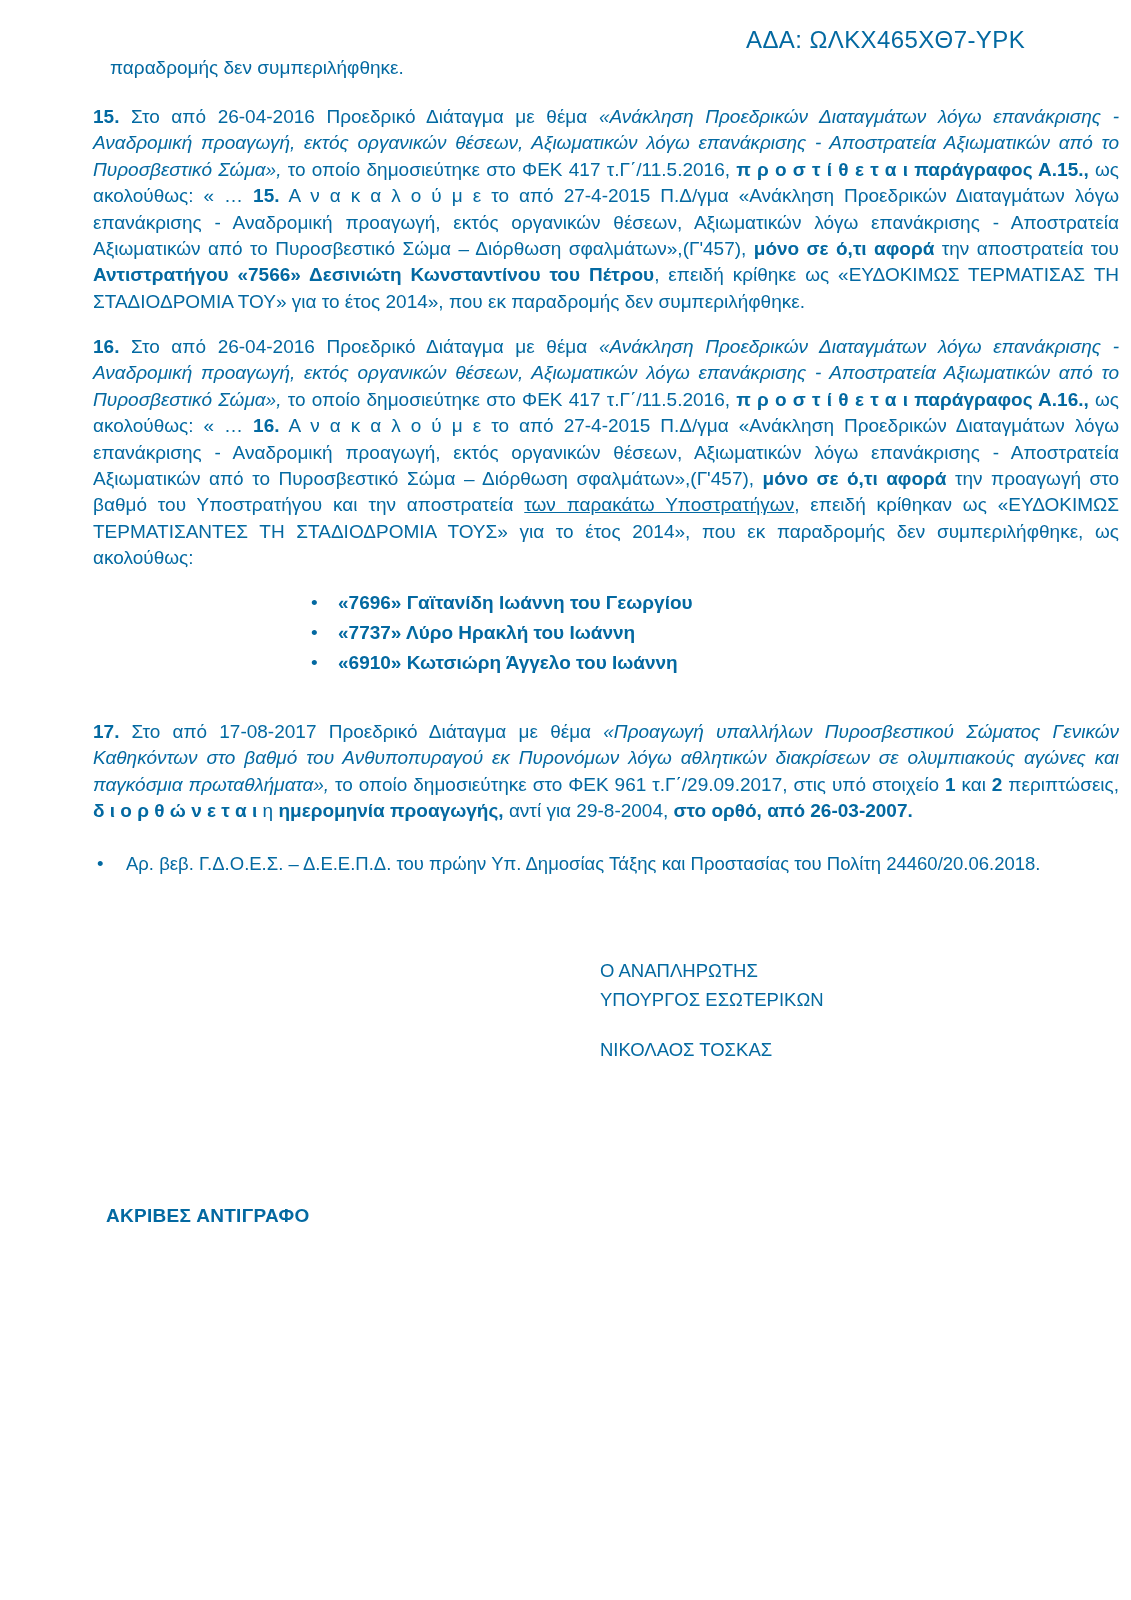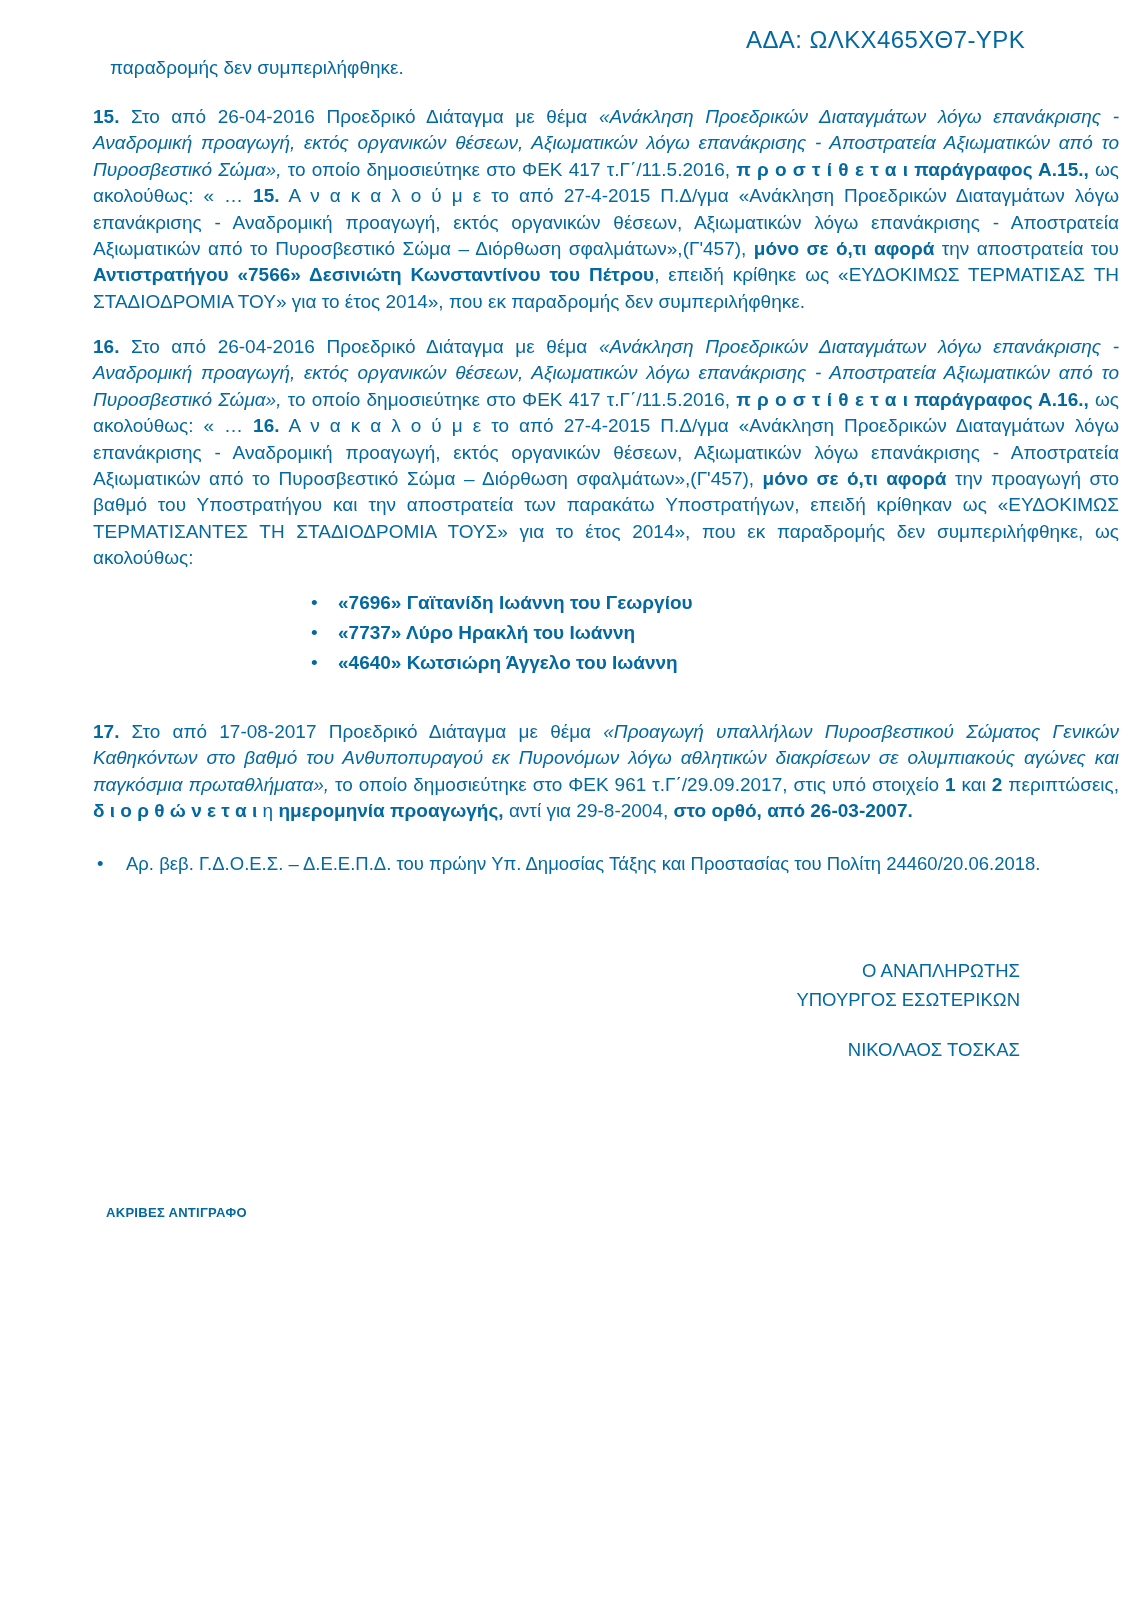--- a/index.html
+++ b/index.html
@@ -24,59 +24,59 @@
     position:absolute;left:93px;width:1026px;margin:0;
     font-size:19px;line-height:26.4px;
     text-align:justify;text-justify:inter-word;
     white-space:pre-wrap;
   }
   .p15{top:104px}
   .p16{top:334px}
   .p17{top:719px}
   .r-b{font-weight:700}
   .r-i{font-style:italic}
-  .r-u{}
+  .r-u{text-decoration:underline}
   .promo{
     position:absolute;left:311px;top:588px;
     margin:0;padding:0;list-style:none;
     font-size:19px;font-weight:700;line-height:30px;
   }
   .promo .blt{display:inline-block;width:27px;font-weight:400}
   .note{
     position:absolute;left:97px;top:851px;width:1000px;
     font-size:18.5px;line-height:26px;
   }
   .note .blt{display:inline-block;width:29px}
   .sig{
     position:absolute;left:600px;top:956px;width:420px;
-    text-align:right;font-size:18.5px;line-height:29px;
+    text-align:left;font-size:18.5px;line-height:29px;
   }
   .sig .name{margin-top:21px}
   .certified{
     position:absolute;left:106px;top:1205px;
-    font-size:13px;font-weight:700;letter-spacing:.3px;
+    font-size:19px;font-weight:700;letter-spacing:.3px;
   }
 </style>
 </head>
 <body>
 
 <div class="page">
 
   <div class="ada">ΑΔΑ: ΩΛΚΧ465ΧΘ7-ΥΡΚ</div>
 
   <div class="carryover">παραδρομής δεν συμπεριλήφθηκε.</div>
 
   <p class="para p15"><span class="r-b">15.</span><span class=""> Στο από 26-04-2016 Προεδρικό Διάταγμα με θέμα </span><span class="r-i">«Ανάκληση Προεδρικών Διαταγμάτων λόγω επανάκρισης - Αναδρομική προαγωγή, εκτός οργανικών θέσεων, Αξιωματικών λόγω επανάκρισης - Αποστρατεία Αξιωματικών από το Πυροσβεστικό Σώμα»,</span><span class=""> το οποίο δημοσιεύτηκε στο ΦΕΚ 417 τ.Γ΄/11.5.2016, </span><span class="r-b">π ρ ο σ τ ί θ ε τ α ι παράγραφος Α.15.,</span><span class=""> ως ακολούθως: « … </span><span class="r-b">15.</span><span class=""> Α ν α κ α λ ο ύ μ ε το από 27-4-2015 Π.Δ/γμα «Ανάκληση Προεδρικών Διαταγμάτων λόγω επανάκρισης - Αναδρομική προαγωγή, εκτός οργανικών θέσεων, Αξιωματικών λόγω επανάκρισης - Αποστρατεία Αξιωματικών από το Πυροσβεστικό Σώμα – Διόρθωση σφαλμάτων»,(Γ'457), </span><span class="r-b">μόνο σε ό,τι αφορά</span><span class=""> την αποστρατεία του </span><span class="r-b">Αντιστρατήγου «7566» Δεσινιώτη Κωνσταντίνου του Πέτρου</span><span class="">, επειδή κρίθηκε ως «ΕΥΔΟΚΙΜΩΣ ΤΕΡΜΑΤΙΣΑΣ ΤΗ ΣΤΑΔΙΟΔΡΟΜΙΑ ΤΟΥ» για το έτος 2014», που εκ παραδρομής δεν συμπεριλήφθηκε.</span></p>
 
   <p class="para p16"><span class="r-b">16.</span><span class=""> Στο από 26-04-2016 Προεδρικό Διάταγμα με θέμα </span><span class="r-i">«Ανάκληση Προεδρικών Διαταγμάτων λόγω επανάκρισης - Αναδρομική προαγωγή, εκτός οργανικών θέσεων, Αξιωματικών λόγω επανάκρισης - Αποστρατεία Αξιωματικών από το Πυροσβεστικό Σώμα»,</span><span class=""> το οποίο δημοσιεύτηκε στο ΦΕΚ 417 τ.Γ΄/11.5.2016, </span><span class="r-b">π ρ ο σ τ ί θ ε τ α ι παράγραφος Α.16.,</span><span class=""> ως ακολούθως: « … </span><span class="r-b">16.</span><span class=""> Α ν α κ α λ ο ύ μ ε το από 27-4-2015 Π.Δ/γμα «Ανάκληση Προεδρικών Διαταγμάτων λόγω επανάκρισης - Αναδρομική προαγωγή, εκτός οργανικών θέσεων, Αξιωματικών λόγω επανάκρισης - Αποστρατεία Αξιωματικών από το Πυροσβεστικό Σώμα – Διόρθωση σφαλμάτων»,(Γ'457), </span><span class="r-b">μόνο σε ό,τι αφορά</span><span class=""> την προαγωγή στο βαθμό του Υποστρατήγου και την αποστρατεία </span><span class="r-u">των παρακάτω Υποστρατήγων</span><span class="">, επειδή κρίθηκαν ως «ΕΥΔΟΚΙΜΩΣ ΤΕΡΜΑΤΙΣΑΝΤΕΣ ΤΗ ΣΤΑΔΙΟΔΡΟΜΙΑ ΤΟΥΣ» για το έτος 2014», που εκ παραδρομής δεν συμπεριλήφθηκε, ως ακολούθως:</span></p>
 
   <ul class="promo">
       <li><span class="blt">•</span><span>«7696» Γαϊτανίδη Ιωάννη του Γεωργίου</span></li>
       <li><span class="blt">•</span><span>«7737» Λύρο Ηρακλή του Ιωάννη</span></li>
-      <li><span class="blt">•</span><span>«4640» Κωτσιώρη Άγγελο του Ιωάννη</span></li>
+      <li><span class="blt">•</span><span>«6910» Κωτσιώρη Άγγελο του Ιωάννη</span></li>
     </ul>
 
   <p class="para p17"><span class="r-b">17.</span><span class=""> Στο από 17-08-2017 Προεδρικό Διάταγμα με θέμα </span><span class="r-i">«Προαγωγή υπαλλήλων Πυροσβεστικού Σώματος Γενικών Καθηκόντων στο βαθμό του Ανθυποπυραγού εκ Πυρονόμων λόγω αθλητικών διακρίσεων σε ολυμπιακούς αγώνες και παγκόσμια πρωταθλήματα»,</span><span class=""> το οποίο δημοσιεύτηκε στο ΦΕΚ 961 τ.Γ΄/29.09.2017, στις υπό στοιχείο </span><span class="r-b">1</span><span class=""> και </span><span class="r-b">2</span><span class=""> περιπτώσεις, </span><span class="r-b">δ ι ο ρ θ ώ ν ε τ α ι</span><span class=""> η </span><span class="r-b">ημερομηνία προαγωγής,</span><span class=""> αντί για 29-8-2004, </span><span class="r-b">στο ορθό, από 26-03-2007.</span></p>
 
   <div class="note">
     <span class="blt">•</span><span>Αρ. βεβ. Γ.Δ.Ο.Ε.Σ. – Δ.Ε.Ε.Π.Δ. του πρώην Υπ. Δημοσίας Τάξης και Προστασίας του Πολίτη 24460/20.06.2018.</span>
   </div>
 
   <div class="sig">
     <div>Ο ΑΝΑΠΛΗΡΩΤΗΣ</div>

